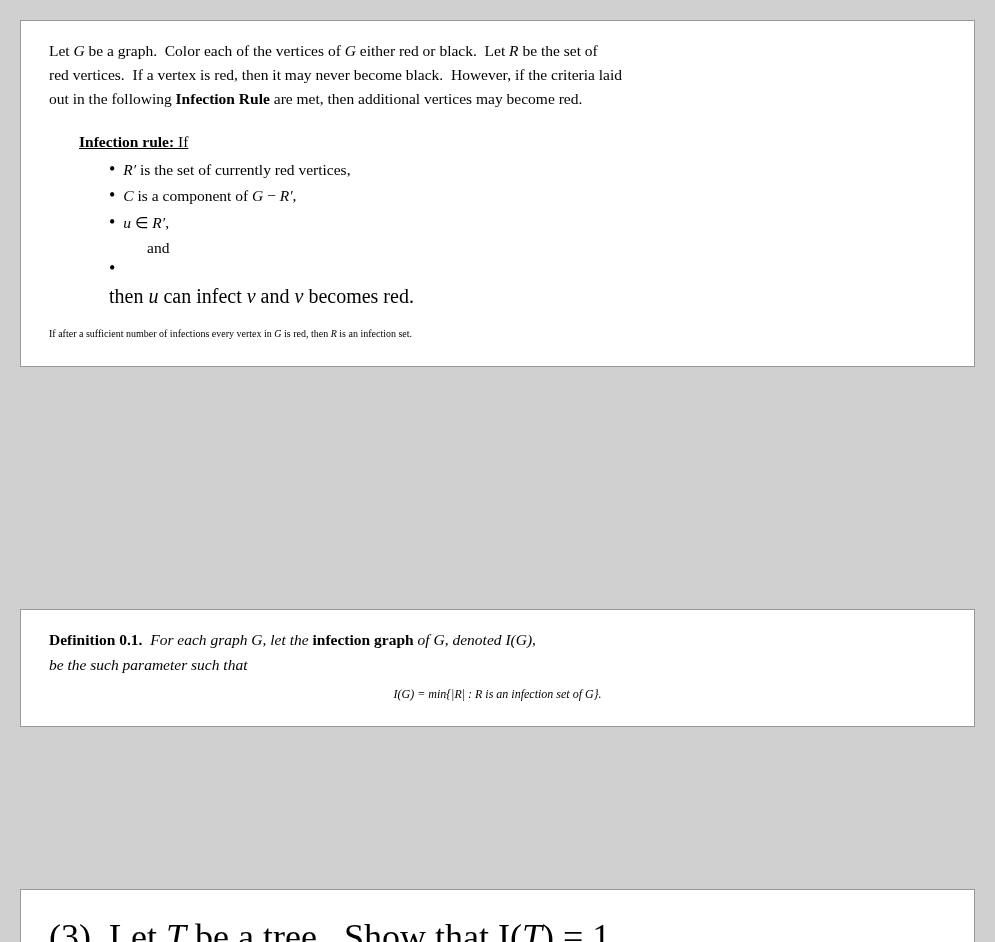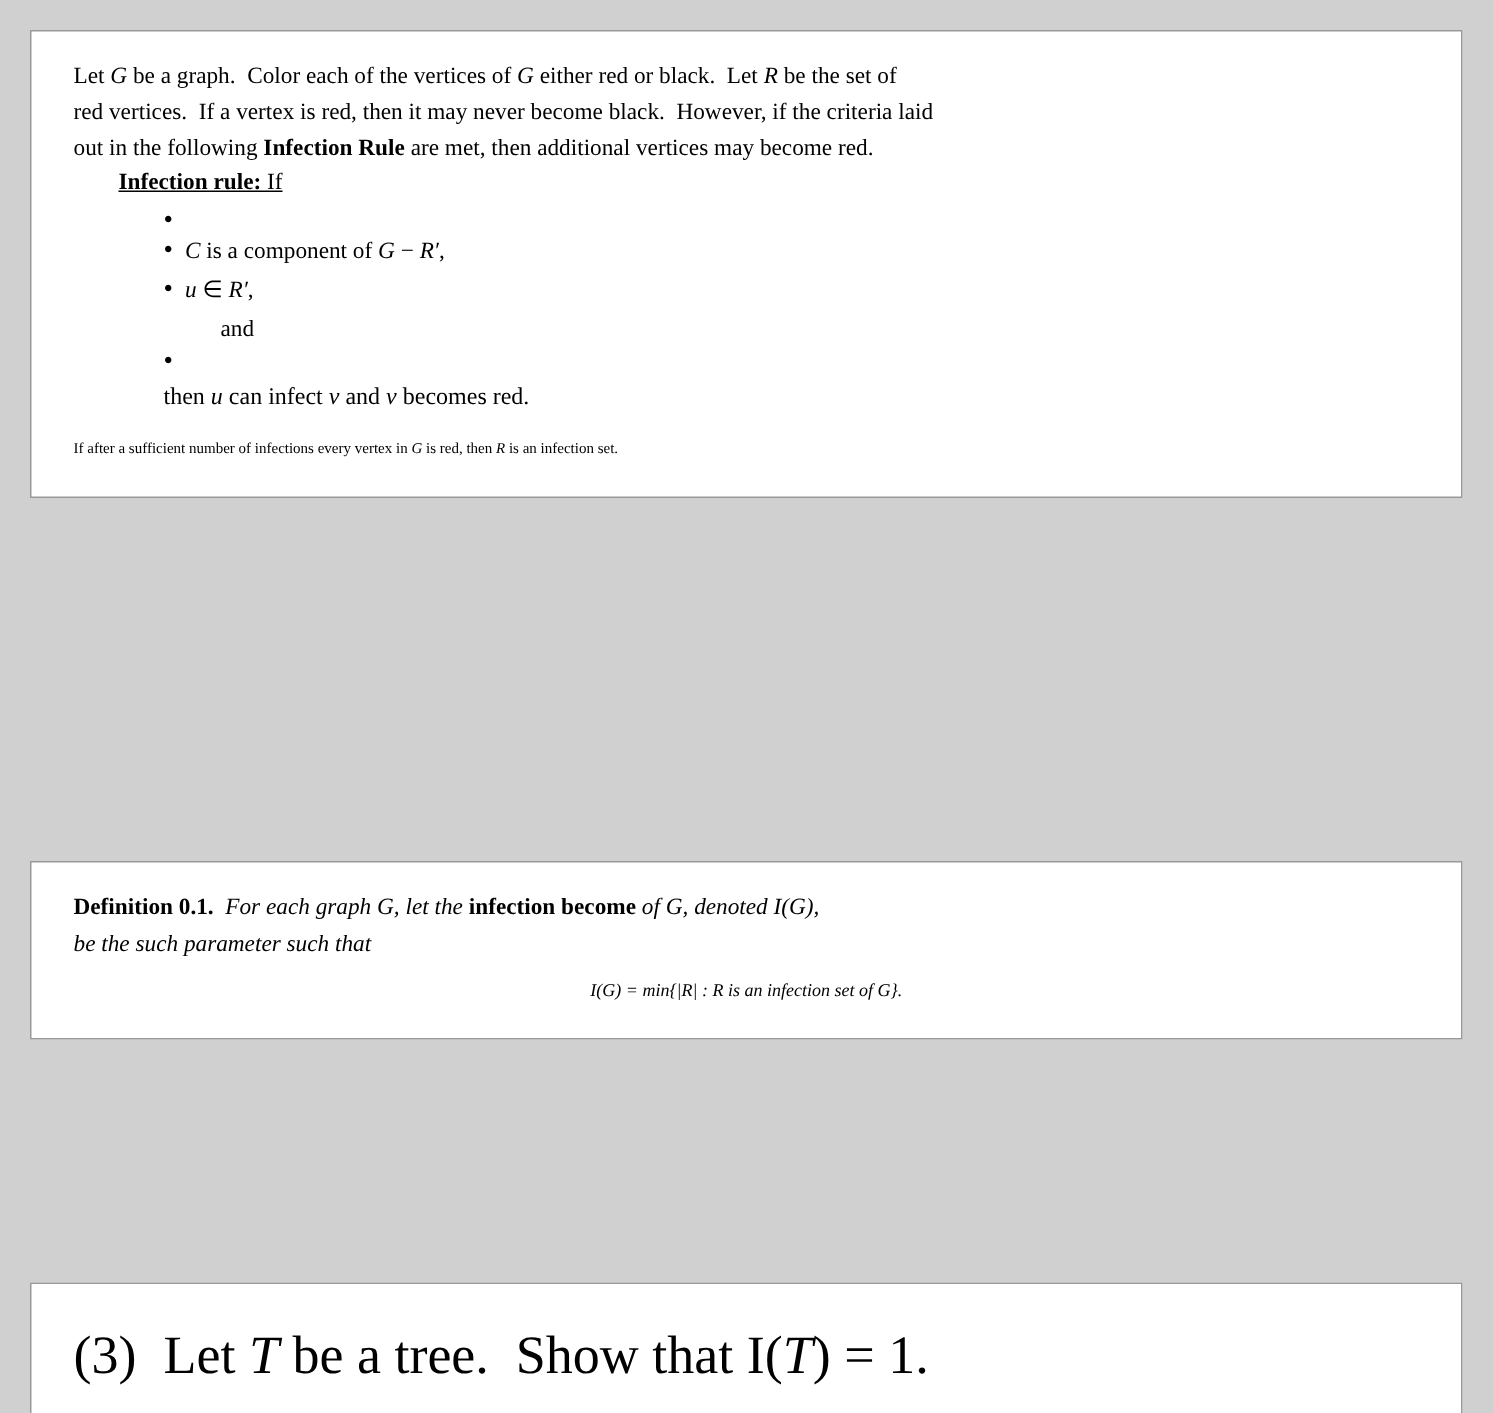--- a/index.html
+++ b/index.html
@@ -46,21 +46,21 @@
     }
 
     .intro-text {
       font-size: 15.5px;
       line-height: 1.55;
       color: #000;
       text-align: left;
     }
 
     .infection-rule-section {
-      margin-top: 2px;
+      margin-top: 22px;
       padding-left: 30px;
     }
 
     .infection-rule-title {
       font-size: 15.5px;
       font-weight: bold;
       text-decoration: underline;
       margin-bottom: 6px;
     }
 
@@ -92,21 +92,21 @@
 
     .and-text {
       font-size: 15.5px;
       padding-left: 68px;
       margin: 0;
       line-height: 1.5;
       color: #000;
     }
 
     .then-text {
-      font-size: 16px;
+      font-size: 20px;
       padding-left: 30px;
       margin-top: 4px;
       color: #000;
       line-height: 1.55;
     }
 
     .conclusion-text {
       font-size: 10px;
       margin-top: 14px;
       color: #000;
@@ -173,20 +173,23 @@
       </p>
 
       <div class="infection-rule-section">
         <p class="infection-rule-title">
           Infection rule: <span class="infection-rule-title-suffix">If</span>
         </p>
 
         <ul class="bullet-list">
           <li>
             <span class="bullet-dot">•</span>
+            <span>
+              <span class="math">R′</span> is the set of currently red vertices,
+            </span>
           </li>
           <li>
             <span class="bullet-dot">•</span>
             <span>
               <span class="math">C</span> is a component of <span class="math">G</span> − <span class="math">R′</span>,
             </span>
           </li>
           <li>
             <span class="bullet-dot">•</span>
             <span>
@@ -215,21 +218,21 @@
   </div>
 
   <div style="height: 210px; background: #d0d0d0;"></div>
 
   <div class="content-box definition-box">
     <p class="definition-label">
       <span class="def-bold">Definition 0.1.</span>
       <span class="def-italic">
         &nbsp;For each graph <span class="math">G</span>, let the
       </span>
-      <span class="def-bold">infection become</span>
+      <span class="def-bold">infection graph</span>
       <span class="def-italic">
         of <span class="math">G</span>, denoted I(<span class="math">G</span>),
       </span>
       <br>
       <span class="def-italic">be the such parameter such that</span>
     </p>
     <p class="formula-line">
       I(<span class="math">G</span>) = min{|<span class="math">R</span>| : <span class="math">R</span> is an infection set of <span class="math">G</span>}.
     </p>
   </div>

